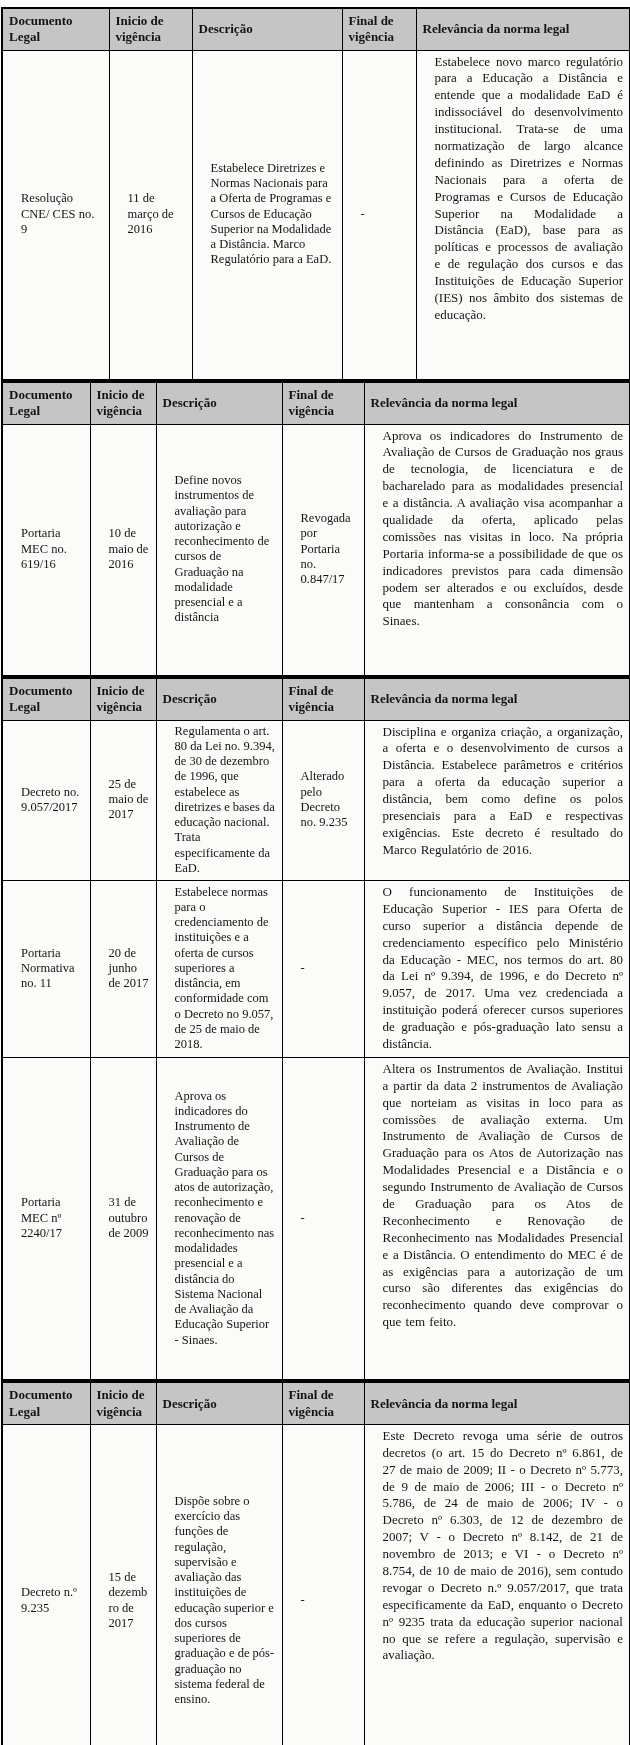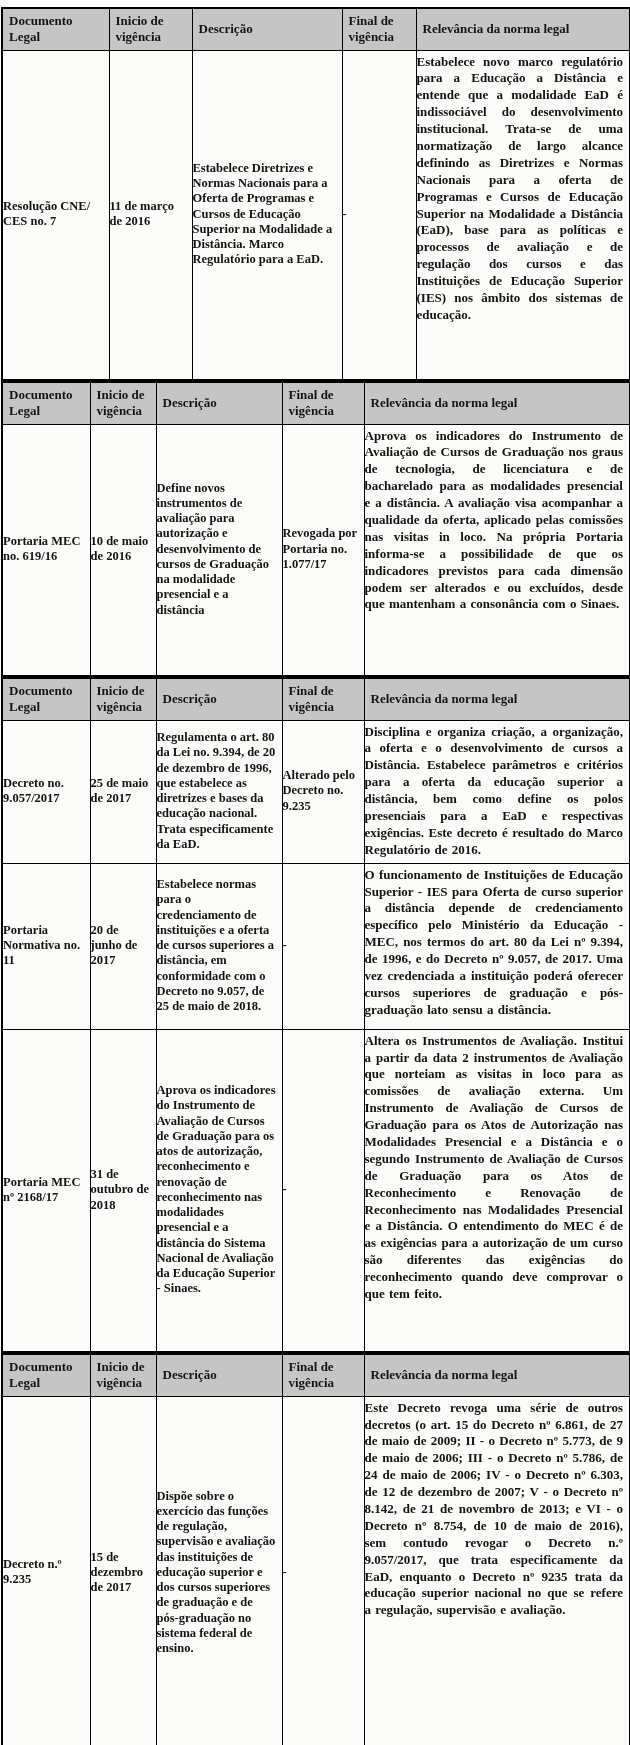--- a/index.html
+++ b/index.html
@@ -12,27 +12,26 @@
   .page { width: 630px; padding: 7px 1px 3px 1px; box-sizing: border-box; }
 
   table.t {
     width: 628px;
     border-collapse: collapse;
     table-layout: fixed;
     border: 2px solid #000;
   }
   .t th, .t td {
     border: 1px solid #000;
-    padding: 3px 6px 4px 0;
+    padding: 3px 6px 4px 18px;
     font-size: 12.5px;
     line-height: 1.22;
     vertical-align: middle;
     overflow: hidden;
     word-wrap: break-word;
-    font-weight: bold;
   }
   .t th {
     background: #c5c5c5;
     font-weight: bold;
     font-size: 13px;
     line-height: 1.25;
     text-align: left;
     vertical-align: middle;
     padding: 4px 6px;
   }
@@ -77,21 +76,21 @@
       <tr class="hdr">
         <th>Documento Legal</th>
         <th>Inicio de vigência</th>
         <th>Descrição</th>
         <th>Final de vigência</th>
         <th>Relevância da norma legal</th>
       </tr>
     </thead>
     <tbody>
       <tr class="rh330">
-        <td class="c-doc">Resolução CNE/ CES no. 7</td>
+        <td class="c-doc">Resolução CNE/ CES no. 9</td>
         <td class="c-date">11 de março de 2016</td>
         <td class="c-desc">Estabelece Diretrizes e Normas Nacionais para a Oferta de Programas e Cursos de Educação Superior na Modalidade a Distância. Marco Regulatório para a EaD.</td>
         <td class="c-final">-</td>
         <td class="c-rel">Estabelece novo marco regulatório para a Educação a Distância e entende que a modalidade EaD é indissociável do desenvolvimento institucional. Trata-se de uma normatização de largo alcance definindo as Diretrizes e Normas Nacionais para a oferta de Programas e Cursos de Educação Superior na Modalidade a Distância (EaD), base para as políticas e processos de avaliação e de regulação dos cursos e das Instituições de Educação Superior (IES) nos âmbito dos sistemas de educação.</td>
       </tr>
     </tbody>
   </table>
 
   <table class="t">
     <colgroup>
@@ -107,22 +106,22 @@
         <th>Inicio de vigência</th>
         <th>Descrição</th>
         <th>Final de vigência</th>
         <th>Relevância da norma legal</th>
       </tr>
     </thead>
     <tbody>
       <tr class="rh252">
         <td class="c-doc">Portaria MEC no. 619/16</td>
         <td class="c-date">10 de maio de 2016</td>
-        <td class="c-desc">Define novos instrumentos de avaliação para autorização e desenvolvimento de cursos de Graduação na modalidade presencial e a distância</td>
-        <td class="c-final">Revogada por Portaria no. 1.077/17</td>
+        <td class="c-desc">Define novos instrumentos de avaliação para autorização e reconhecimento de cursos de Graduação na modalidade presencial e a distância</td>
+        <td class="c-final">Revogada por Portaria no. 0.847/17</td>
         <td class="c-rel">Aprova os indicadores do Instrumento de Avaliação de Cursos de Graduação nos graus de tecnologia, de licenciatura e de bacharelado para as modalidades presencial e a distância. A avaliação visa acompanhar a qualidade da oferta, aplicado pelas comissões nas visitas in loco. Na própria Portaria informa-se a possibilidade de que os indicadores previstos para cada dimensão podem ser alterados e ou excluídos, desde que mantenham a consonância com o Sinaes.</td>
       </tr>
     </tbody>
   </table>
 
   <table class="t">
     <colgroup>
         <col class="w1b">
         <col class="w2b">
         <col class="w3b">
@@ -135,34 +134,34 @@
         <th>Inicio de vigência</th>
         <th>Descrição</th>
         <th>Final de vigência</th>
         <th>Relevância da norma legal</th>
       </tr>
     </thead>
     <tbody>
       <tr class="rh142">
         <td class="c-doc">Decreto no. 9.057/2017</td>
         <td class="c-date">25 de maio de 2017</td>
-        <td class="c-desc">Regulamenta o art. 80 da Lei no. 9.394, de 20 de dezembro de 1996, que estabelece as diretrizes e bases da educação nacional. Trata especificamente da EaD.</td>
+        <td class="c-desc">Regulamenta o art. 80 da Lei no. 9.394, de 30 de dezembro de 1996, que estabelece as diretrizes e bases da educação nacional. Trata especificamente da EaD.</td>
         <td class="c-final">Alterado pelo Decreto no. 9.235</td>
         <td class="c-rel">Disciplina e organiza criação, a organização, a oferta e o desenvolvimento de cursos a Distância. Estabelece parâmetros e critérios para a oferta da educação superior a distância, bem como define os polos presenciais para a EaD e respectivas exigências. Este decreto é resultado do Marco Regulatório de 2016.</td>
       </tr>
       <tr class="rh166">
         <td class="c-doc">Portaria Normativa no. 11</td>
         <td class="c-date">20 de junho de 2017</td>
         <td class="c-desc">Estabelece normas para o credenciamento de instituições e a oferta de cursos superiores a distância, em conformidade com o Decreto no 9.057, de 25 de maio de 2018.</td>
         <td class="c-final">-</td>
         <td class="c-rel">O funcionamento de Instituições de Educação Superior - IES para Oferta de curso superior a distância depende de credenciamento específico pelo Ministério da Educação - MEC, nos termos do art. 80 da Lei nº 9.394, de 1996, e do Decreto nº 9.057, de 2017. Uma vez credenciada a instituição poderá oferecer cursos superiores de graduação e pós-graduação lato sensu a distância.</td>
       </tr>
       <tr class="rh323">
-        <td class="c-doc">Portaria MEC nº 2168/17</td>
-        <td class="c-date">31 de outubro de 2018</td>
+        <td class="c-doc">Portaria MEC nº 2240/17</td>
+        <td class="c-date">31 de outubro de 2009</td>
         <td class="c-desc">Aprova os indicadores do Instrumento de Avaliação de Cursos de Graduação para os atos de autorização, reconhecimento e renovação de reconhecimento nas modalidades presencial e a distância do Sistema Nacional de Avaliação da Educação Superior - Sinaes.</td>
         <td class="c-final">-</td>
         <td class="c-rel">Altera os Instrumentos de Avaliação. Institui a partir da data 2 instrumentos de Avaliação que norteiam as visitas in loco para as comissões de avaliação externa. Um Instrumento de Avaliação de Cursos de Graduação para os Atos de Autorização nas Modalidades Presencial e a Distância e o segundo Instrumento de Avaliação de Cursos de Graduação para os Atos de Reconhecimento e Renovação de Reconhecimento nas Modalidades Presencial e a Distância. O entendimento do MEC é de as exigências para a autorização de um curso são diferentes das exigências do reconhecimento quando deve comprovar o que tem feito.</td>
       </tr>
     </tbody>
   </table>
 
   <table class="t">
     <colgroup>
         <col class="w1b">

